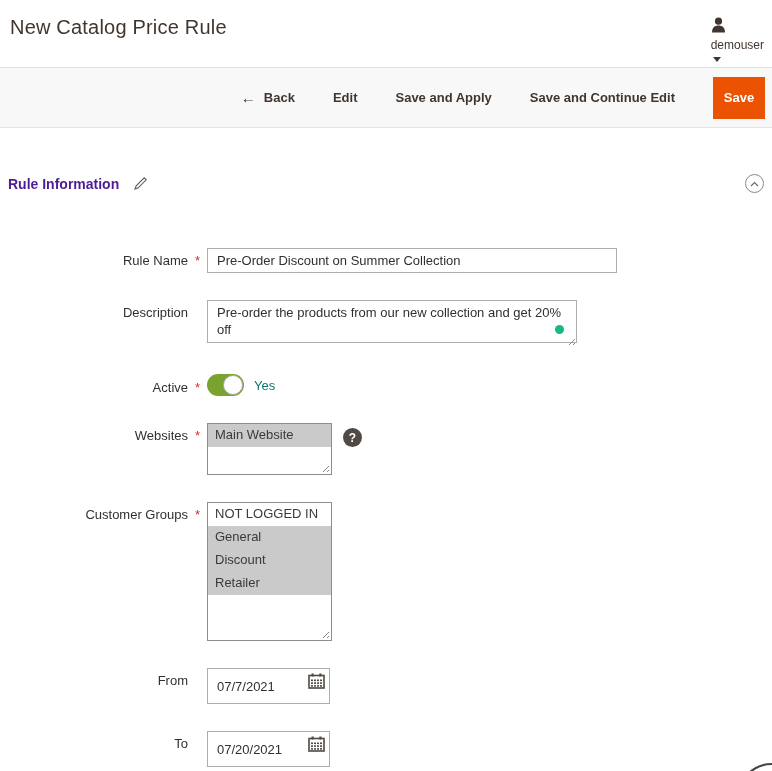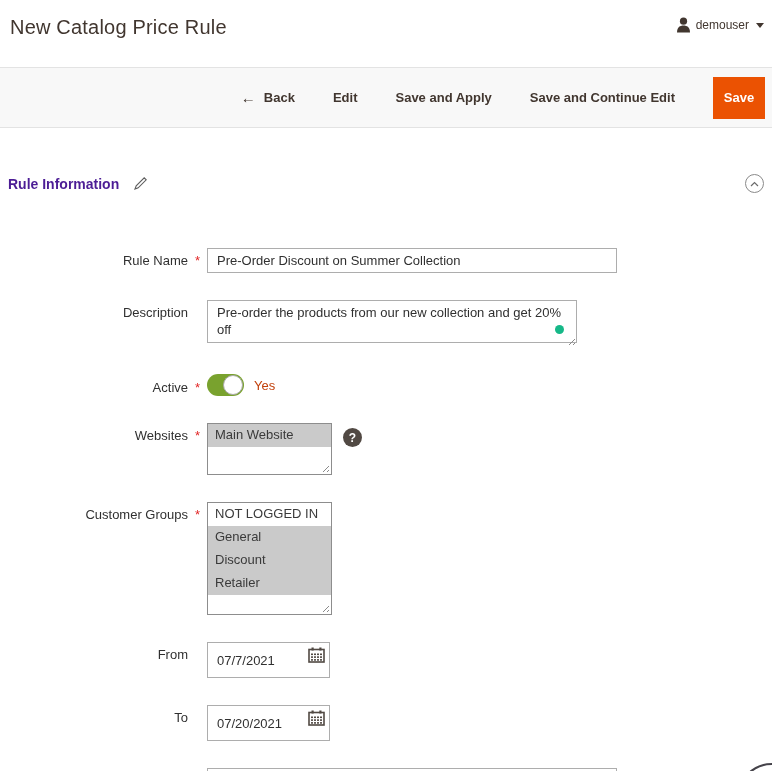--- a/index.html
+++ b/index.html
@@ -2,22 +2,22 @@
 <html><head>
 <meta charset="utf-8">
 <style>
   * { margin:0; padding:0; box-sizing:border-box; }
   html,body { width:772px; height:771px; background:#fff; overflow:hidden;
     font-family:"Liberation Sans","DejaVu Sans",sans-serif; color:#303030; }
 
   
   .page-header { position:relative; padding:16px 10px 0 10px; height:67px; }
   .page-title { font-size:20px; font-weight:400; color:#41362f; letter-spacing:.2px; }
-  .user-menu { position:absolute; top:17px; right:8px; display:flex; align-items:center;
-    gap:5px; cursor:pointer; }
+  .user-menu { position:absolute; top:17px; right:8px; display:flex; 
+    gap:5px; cursor:pointer;flex-direction:column; }
   .user-icon svg { display:block; }
   .user-name { font-size:12px; color:#41362f; }
   .caret { width:0; height:0; border-left:4px solid transparent; border-right:4px solid transparent;
     border-top:5px solid #41362f; margin-left:2px; }
 
   
   .toolbar { height:61px; background:#f8f8f8; border-top:1px solid #e3e3e3;
     border-bottom:1px solid #e3e3e3; display:flex; align-items:center;
     justify-content:flex-end; gap:38px; padding-right:7px; }
   .tb-btn { background:none; border:none; font-family:inherit; font-size:13px; font-weight:700;
@@ -52,30 +52,30 @@
   .resize-handle { position:absolute; right:2px; bottom:2px; width:9px; height:9px;
     background:repeating-linear-gradient(135deg, transparent, transparent 2px, #8a8a8a 2px, #8a8a8a 3px);
     clip-path:polygon(100% 0, 100% 100%, 0 100%); pointer-events:none; }
 
   
   .toggle-row { display:flex; align-items:center; }
   .toggle { position:relative; width:37px; height:22px; background:#79a22e; border-radius:11px;
     cursor:pointer; flex:0 0 auto; }
   .knob { position:absolute; top:1px; right:1px; width:20px; height:20px; background:#fff;
     border:1px solid #aaa; border-radius:50%; }
-  .toggle-label { margin-left:10px; font-size:13px; color:#c2410c; }
+  .toggle-label { margin-left:10px; font-size:13px; color:#0f766e; }
   .row.toggle-grid { align-items:center; }
 
   
   .mselect { position:relative; border:1px solid #8d8d8d; background:#fff; width:125px;
     overflow:hidden; cursor:default; }
   .opt { font-size:13px; color:#3a3a3a; padding:3px 7px; height:23px; white-space:nowrap; }
   .opt.sel { background:#cacaca; }
   .ws-box { height:52px; }
-  .cg-box { height:113px; }
+  .cg-box { height:139px; }
   .help-icon { position:absolute; left:136px; top:5px; width:19px; height:19px; border-radius:50%;
     background:#514943; color:#fff; font-size:12px; font-weight:700; display:flex;
     align-items:center; justify-content:center; cursor:pointer; }
 
   
   .date-wrap { position:relative; width:123px; }
   .date-input { width:123px; height:36px; border:1px solid #adadad; font-family:inherit;
     font-size:13px; color:#303030; padding:0 26px 0 9px; background:#fff; }
   .cal-btn { position:absolute; right:5px; top:5px; width:17px; height:16px; border:none;
     background:none; padding:0; cursor:pointer; display:flex; }

